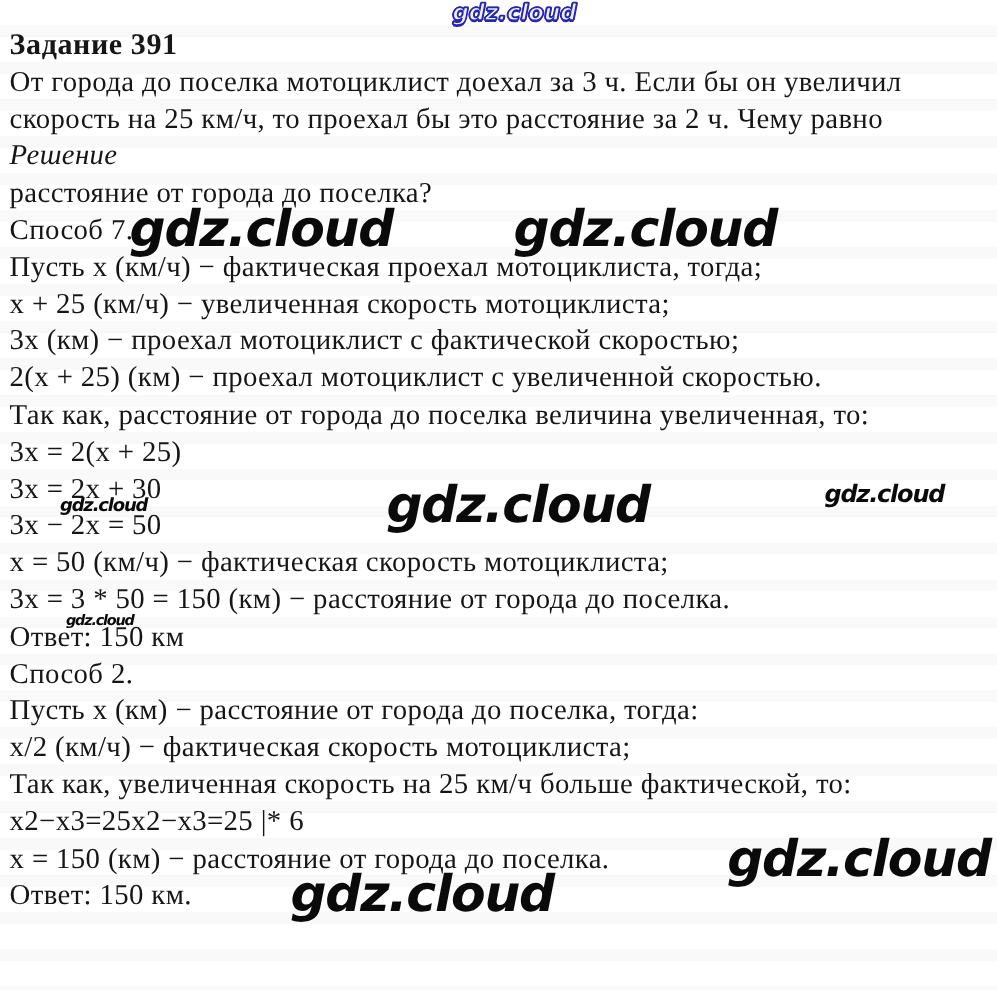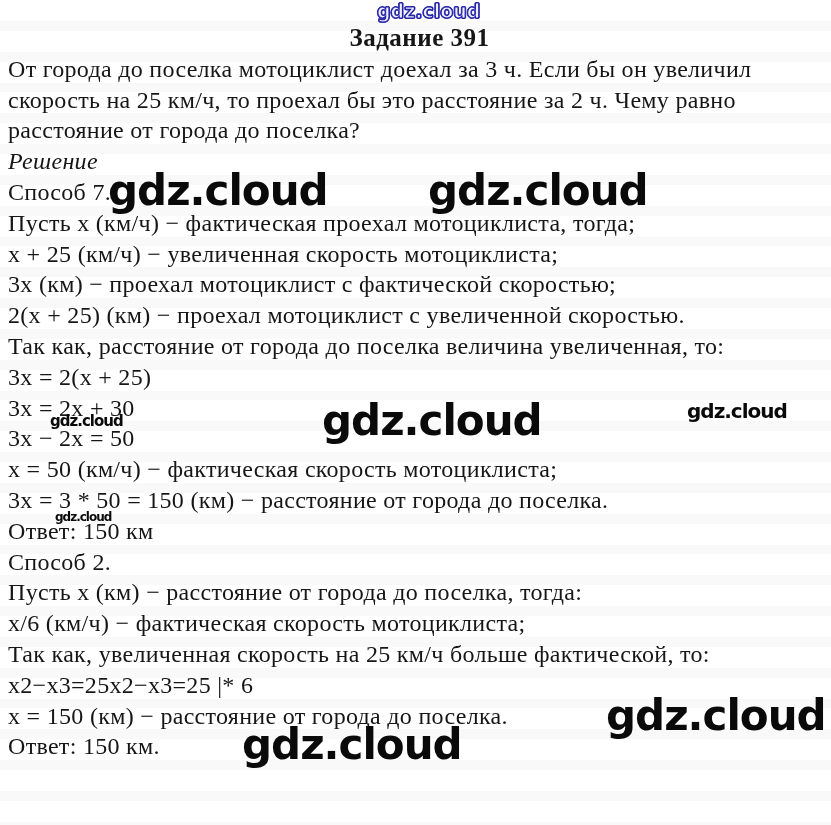--- a/index.html
+++ b/index.html
@@ -31,69 +31,70 @@
     color: #161616;
     font-size: 24px;
     z-index: 1;
   }
   .line {
     height: 30.8px;
     line-height: 30.8px;
     white-space: nowrap;
     letter-spacing: 0.3px;
   }
-  .line.bold   { font-weight: bold; font-size: 25px; letter-spacing: 0.5px; text-align: center; }
+  .line.bold   { font-weight: bold; font-size: 25px; letter-spacing: 0.5px; }
   .line.italic { font-style: italic; }
   .watermark-layer {
     position: absolute; inset: 0;
     z-index: 5;
     pointer-events: none;
   }
   .watermark {
     position: absolute;
     font-family: "DejaVu Sans", sans-serif;
     font-weight: 600;
     line-height: 1;
     letter-spacing: -1px;
     white-space: nowrap;
+    font-style: italic;
   }
   .watermark.black { color: #0a0a0a; }
   .watermark.blue-outline {
     color: #eeeefc;
     font-weight: 700;
     letter-spacing: 0;
     -webkit-text-stroke: 1.2px #2626a8;
     text-shadow: 1px 0 #2a2aa8, -1px 0 #2a2aa8, 0 1px #2a2aa8, 0 -1px #2a2aa8;
   }
 </style>
 </head>
 <body>
 
 <div class="page">
   <div class="text-layer">
       <div class="line bold">Задание 391</div>
       <div class="line">От города до поселка мотоциклист доехал за 3 ч. Если бы он увеличил</div>
       <div class="line">скорость на 25 км/ч, то проехал бы это расстояние за 2 ч. Чему равно</div>
+      <div class="line italic">Решение</div>
       <div class="line">расстояние от города до поселка?</div>
-      <div class="line italic">Решение</div>
       <div class="line">Способ 7.</div>
       <div class="line">Пусть x (км/ч) − фактическая проехал мотоциклиста, тогда;</div>
       <div class="line">x + 25 (км/ч) − увеличенная скорость мотоциклиста;</div>
       <div class="line">3x (км) − проехал мотоциклист с фактической скоростью;</div>
       <div class="line">2(x + 25) (км) − проехал мотоциклист с увеличенной скоростью.</div>
       <div class="line">Так как, расстояние от города до поселка величина увеличенная, то:</div>
       <div class="line">3x = 2(x + 25)</div>
       <div class="line">3x = 2x + 30</div>
       <div class="line">3x − 2x = 50</div>
       <div class="line">x = 50 (км/ч) − фактическая скорость мотоциклиста;</div>
       <div class="line">3x = 3 * 50 = 150 (км) − расстояние от города до поселка.</div>
       <div class="line">Ответ: 150 км</div>
       <div class="line">Способ 2.</div>
       <div class="line">Пусть x (км) − расстояние от города до поселка, тогда:</div>
-      <div class="line">x/6 (км/ч) − фактическая скорость мотоциклиста;</div>
+      <div class="line">x/2 (км/ч) − фактическая скорость мотоциклиста;</div>
       <div class="line">Так как, увеличенная скорость на 25 км/ч больше фактической, то:</div>
       <div class="line">x2−x3=25x2−x3=25 |* 6</div>
       <div class="line">x = 150 (км) − расстояние от города до поселка.</div>
       <div class="line">Ответ: 150 км.</div>
     </div>
   <div class="watermark-layer">
       <div class="watermark blue-outline" style="left: 377px; top: 2px; font-size: 19px;">gdz.cloud</div>
       <div class="watermark black" style="left: 108px; top: 170px; font-size: 42px;">gdz.cloud</div>
       <div class="watermark black" style="left: 428px; top: 170px; font-size: 42px;">gdz.cloud</div>
       <div class="watermark black" style="left: 322px; top: 400px; font-size: 42px;">gdz.cloud</div>

